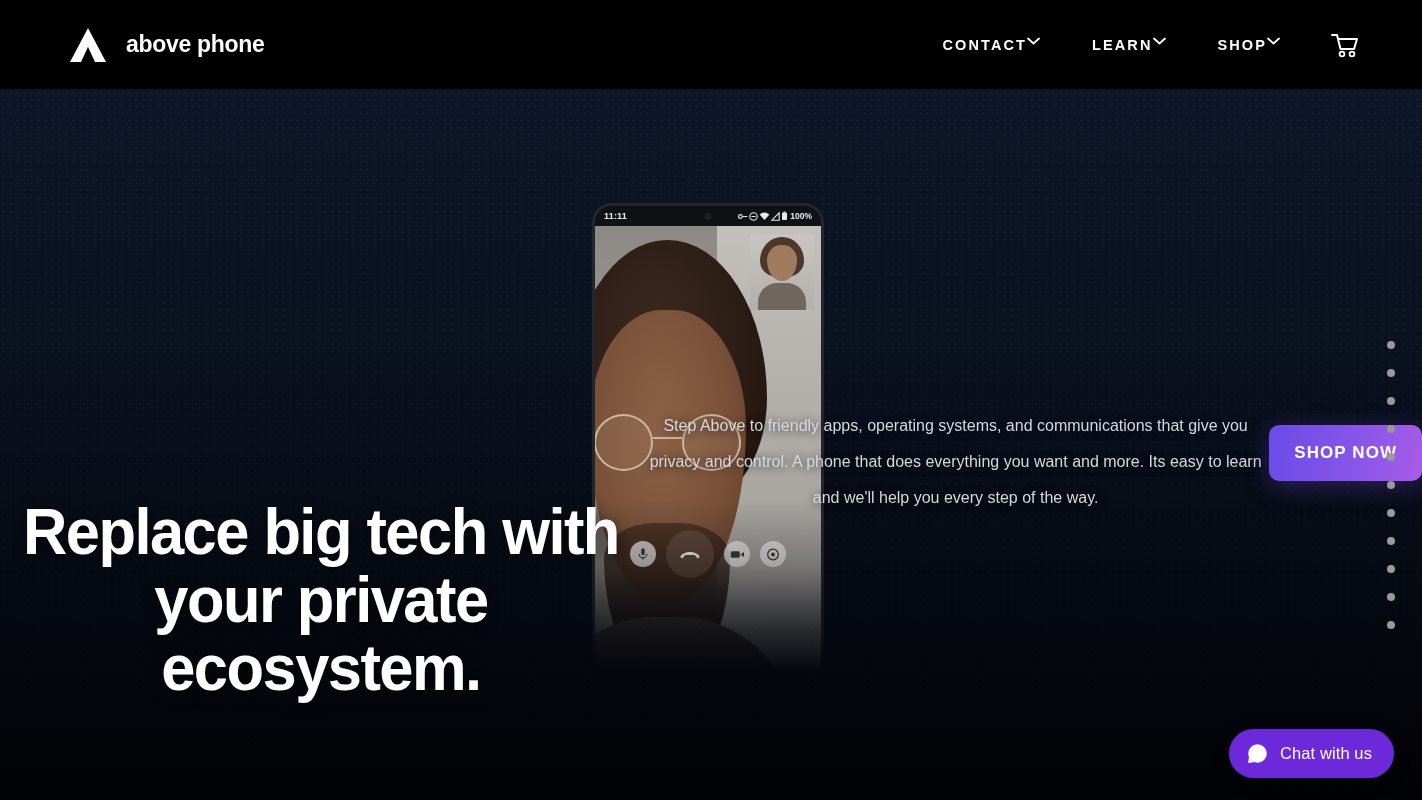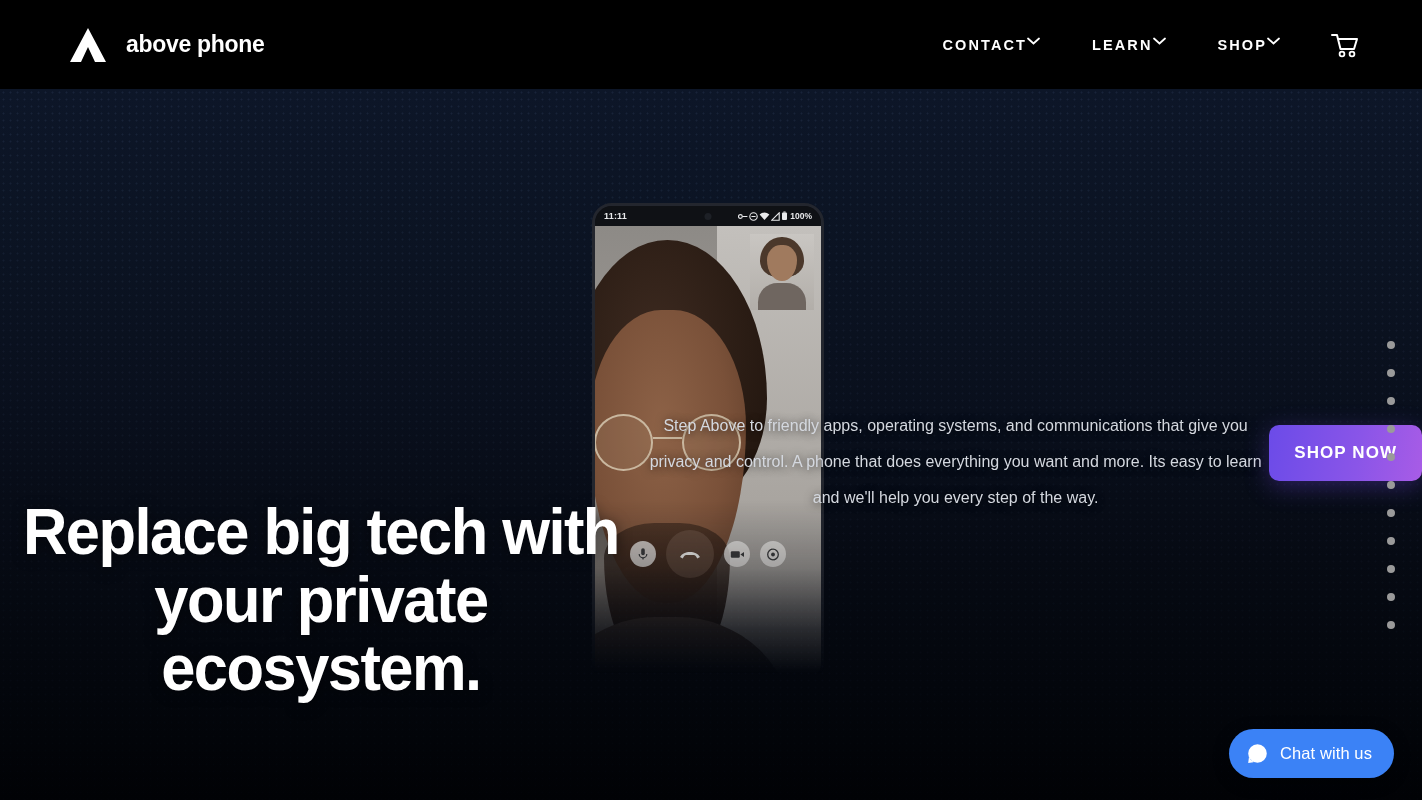--- a/index.html
+++ b/index.html
@@ -275,21 +275,21 @@
     cursor:pointer;
   }
 
   
   .chat-widget {
     position:absolute;
     right:28px; bottom:22px;
     height:49px;
     padding:0 22px 0 18px;
     border-radius:25px;
-    background:#3b82f6;
+    background:#6d28d9;
     display:flex; align-items:center; gap:12px;
     cursor:pointer;
     z-index:50;
     box-shadow:0 4px 16px rgba(0,0,0,0.4);
   }
   .chat-bubble-icon { width:21px; height:21px; display:block; }
   .chat-text {
     color:#ffffff;
     font-size:16.5px;
     letter-spacing:0.1px;

